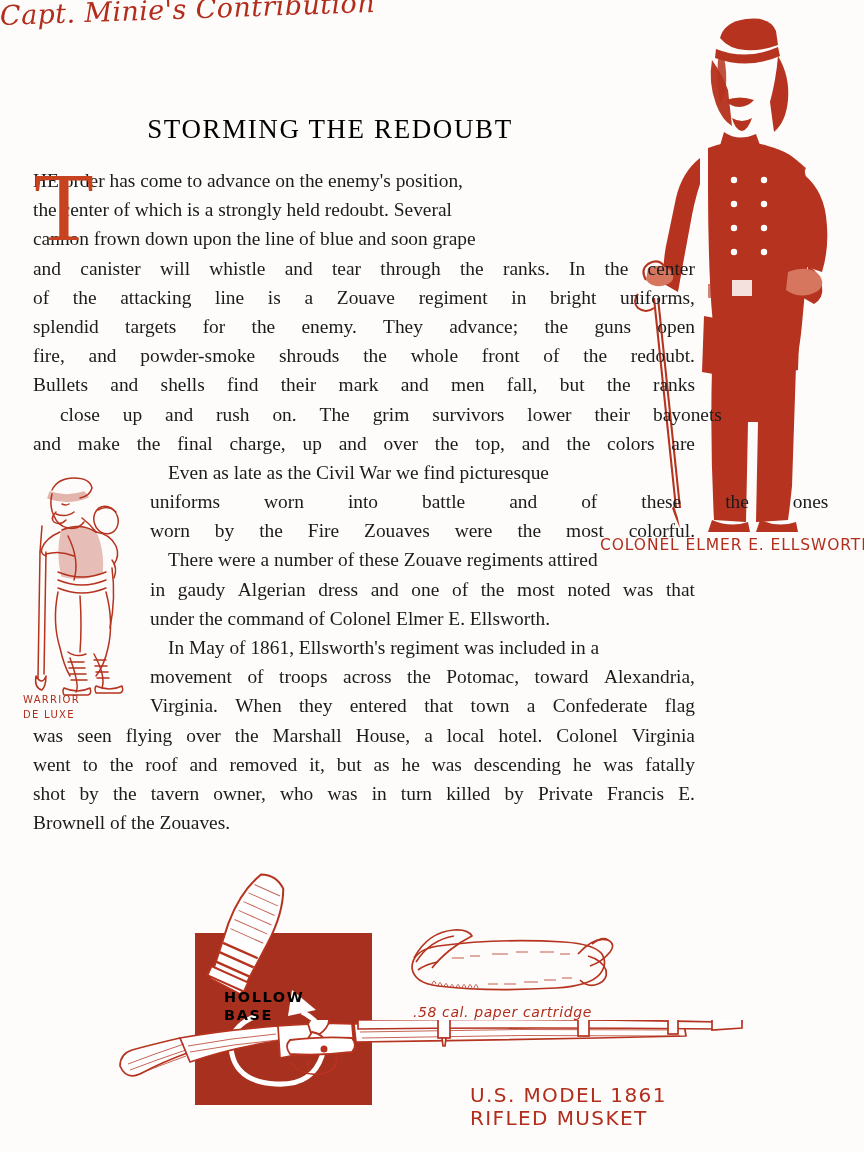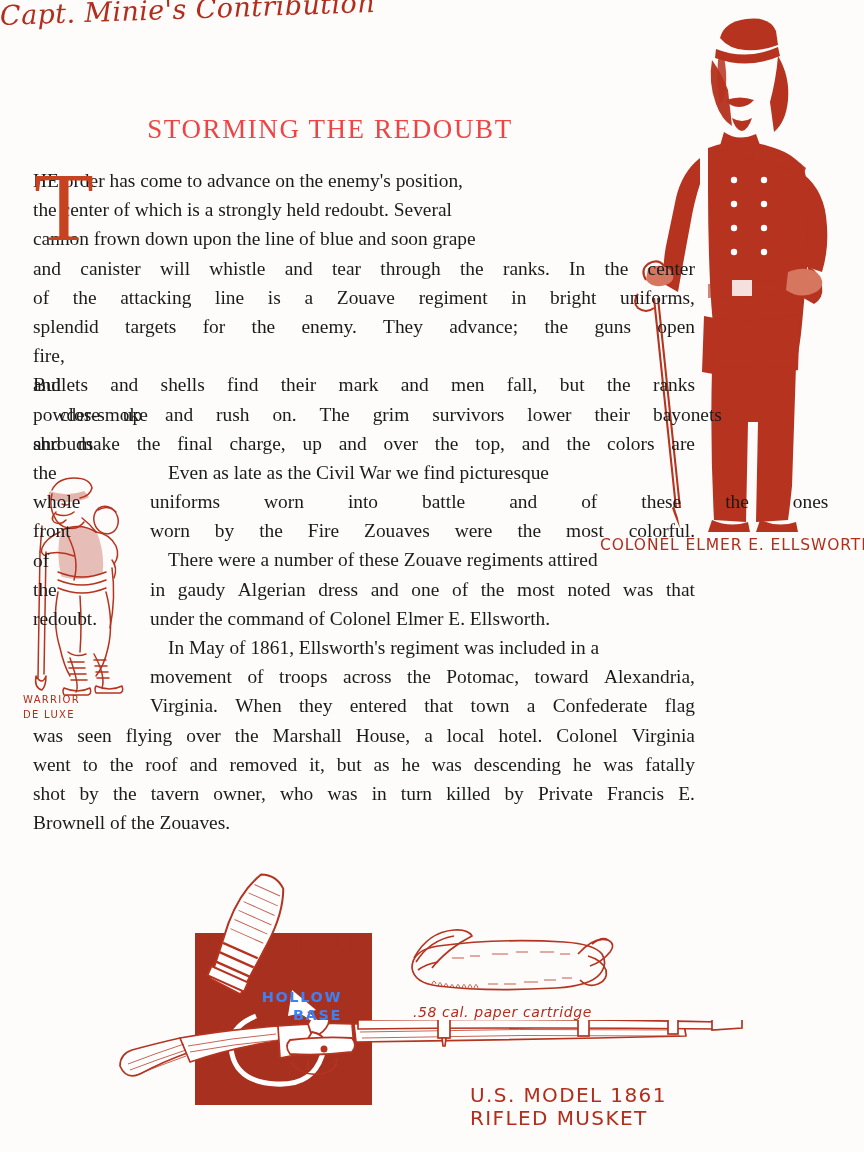--- a/index.html
+++ b/index.html
@@ -26,21 +26,21 @@
   
   .title {
     position: absolute;
     left: 0;
     top: 114px;
     width: 660px;
     text-align: center;
     font-size: 27px;
     letter-spacing: 1.6px;
     font-weight: 400;
-    color: #ef4444;
+    color: #000000;
     white-space: nowrap;
   }
 
   
   .body-text {
     position: absolute;
     left: 33px;
     top: 166px;
     width: 662px;
     font-size: 19.4px;
@@ -140,26 +140,26 @@
     font-size: 21px;
     letter-spacing: 2px;
     color: #a8301f;
     font-weight: 700;
   }
   .hollow-label {
     position: absolute;
     left: 224px;
     top: 988px;
     width: 118px;
-    text-align: right;
+    text-align: left;
     font-family: "DejaVu Sans", "Liberation Sans", sans-serif;
     font-size: 14.5px;
     line-height: 18px;
     letter-spacing: 1.6px;
-    color: #3b82f6;
+    color: #000000;
     font-weight: 700;
   }
 </style>
 </head>
 <body>
 
 <div class="page">
 
   <div class="title">STORMING THE REDOUBT</div>
 
@@ -324,21 +324,21 @@
           <span>targets</span>
           <span>for</span>
           <span>the</span>
           <span>enemy.</span>
           <span>They</span>
           <span>advance;</span>
           <span>the</span>
           <span>guns</span>
           <span>open</span>
         </div>
-        <div class="line j" style="padding-left: 0px; width: 662px; flex-direction: column;">
+        <div class="line j" style="padding-left: 0px; width: 662px;">
           <span>fire,</span>
           <span>and</span>
           <span>powder-smoke</span>
           <span>shrouds</span>
           <span>the</span>
           <span>whole</span>
           <span>front</span>
           <span>of</span>
           <span>the</span>
           <span>redoubt.</span>

